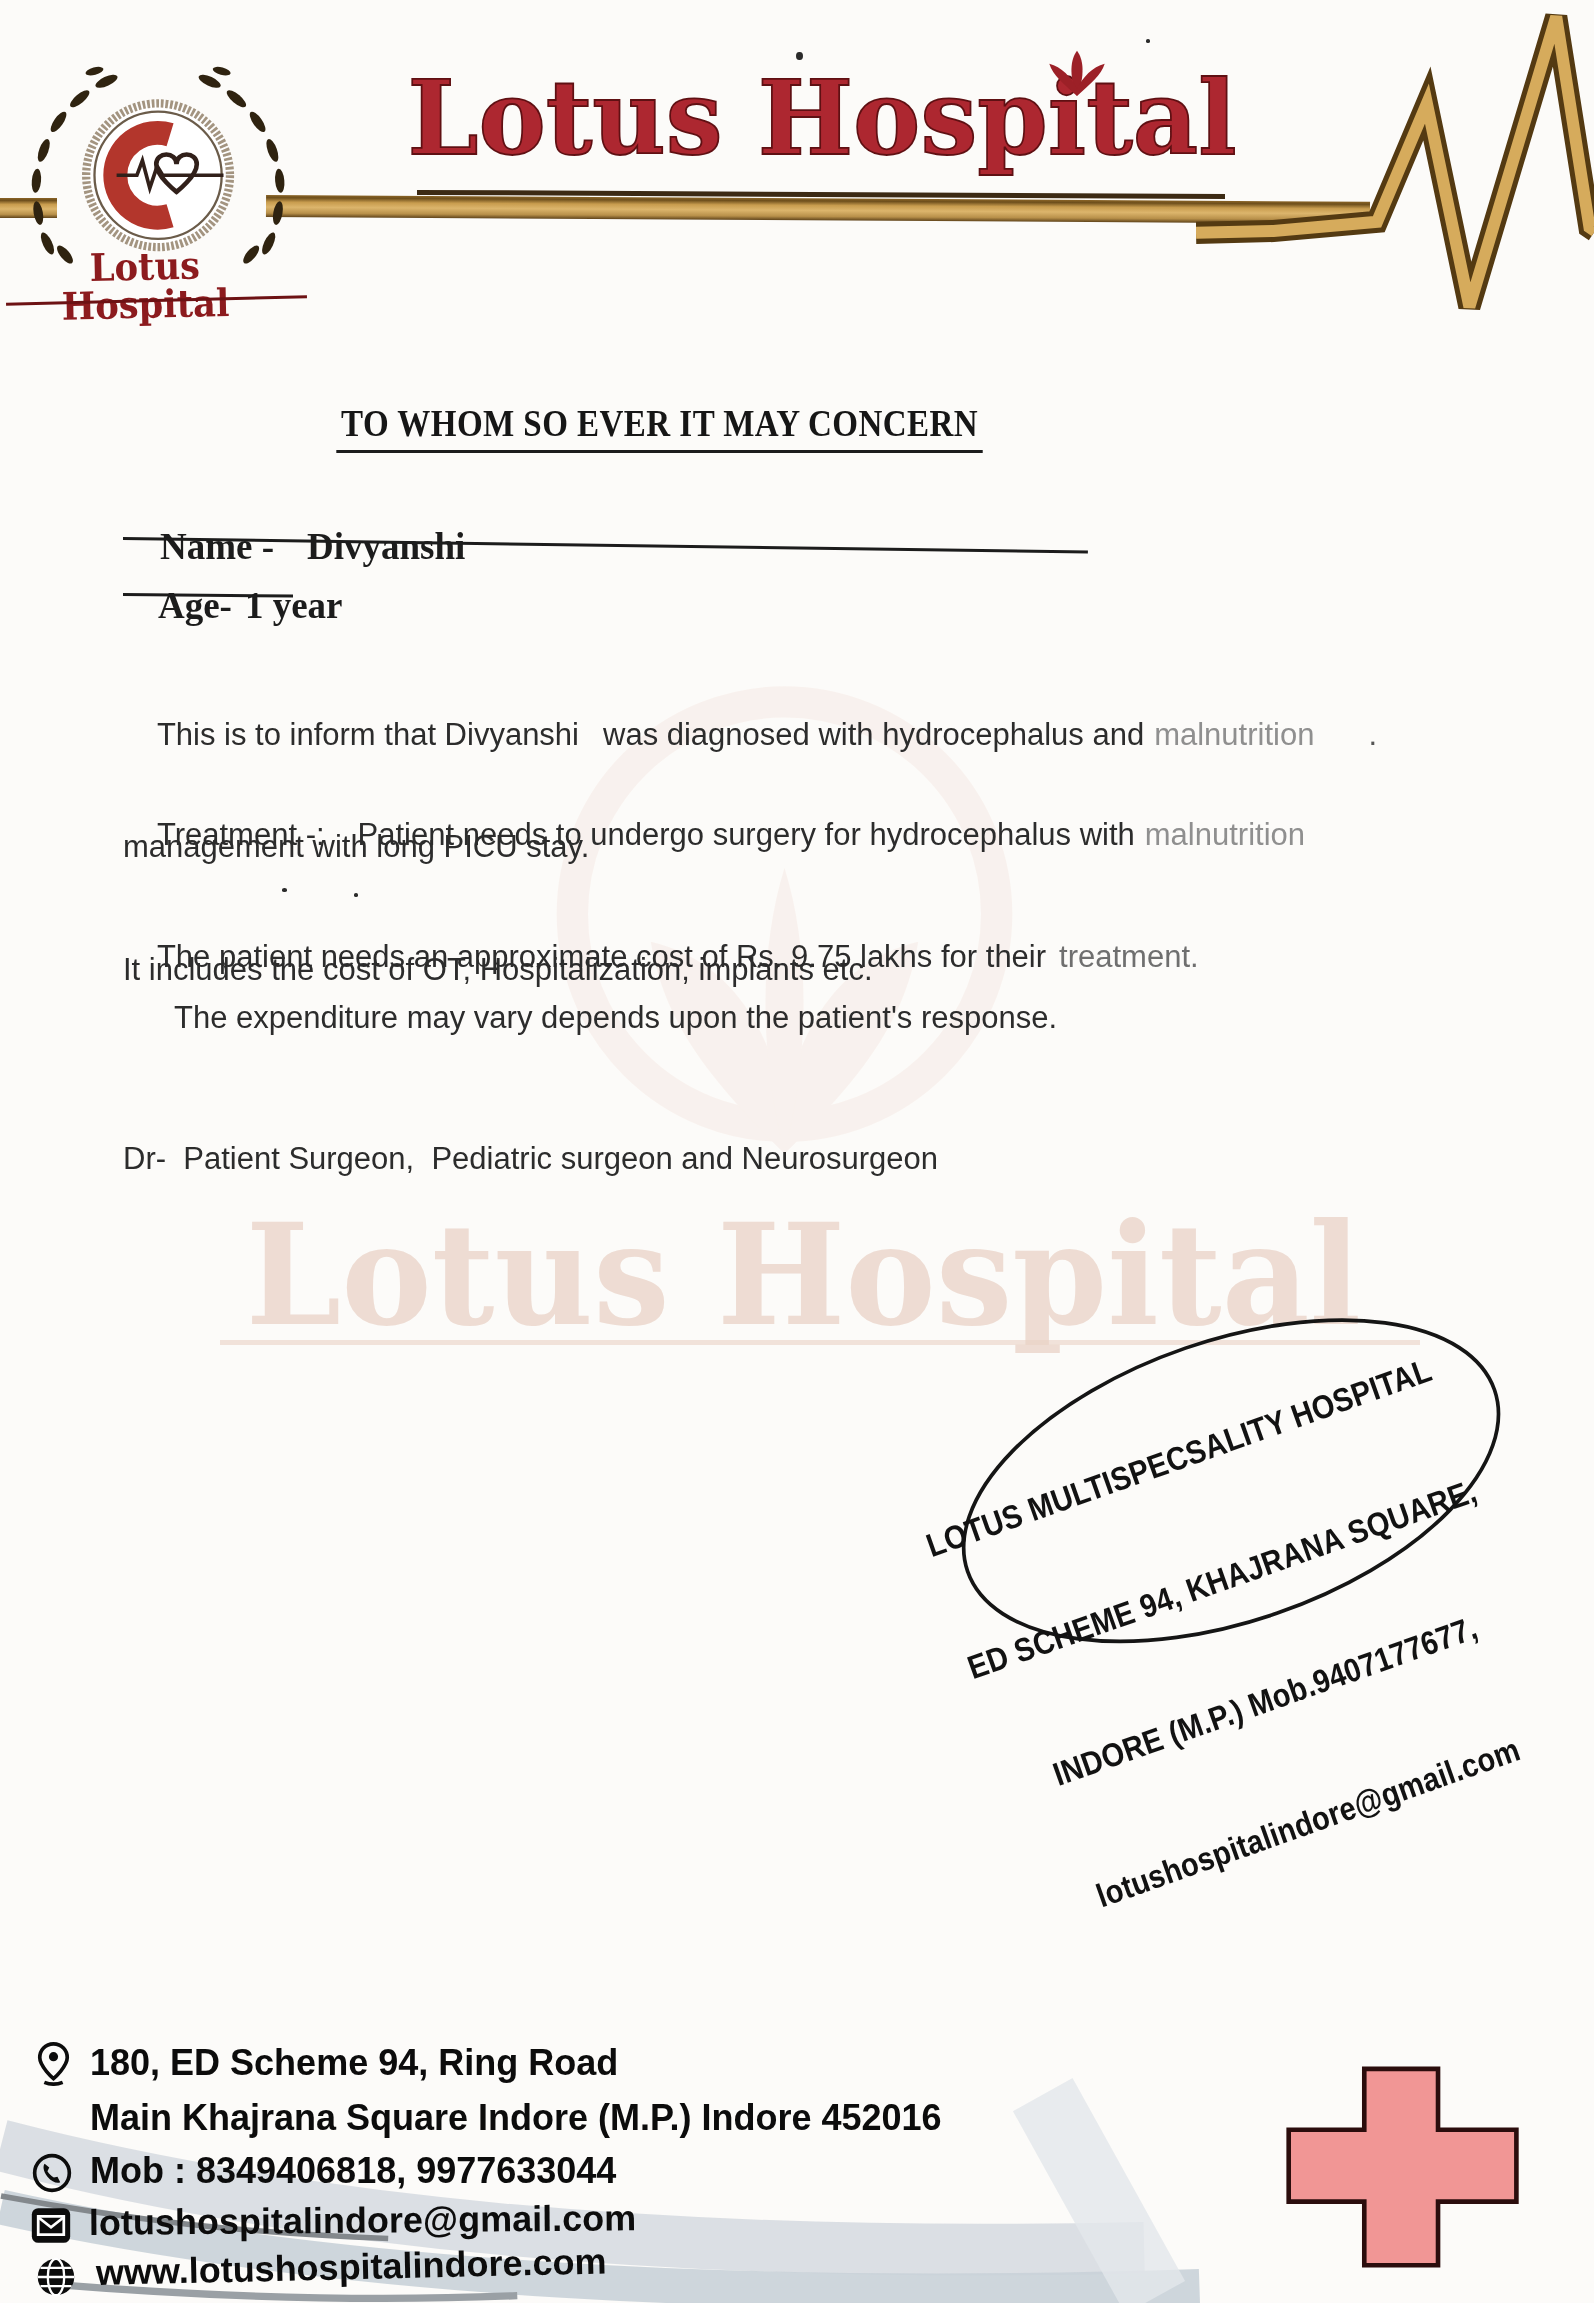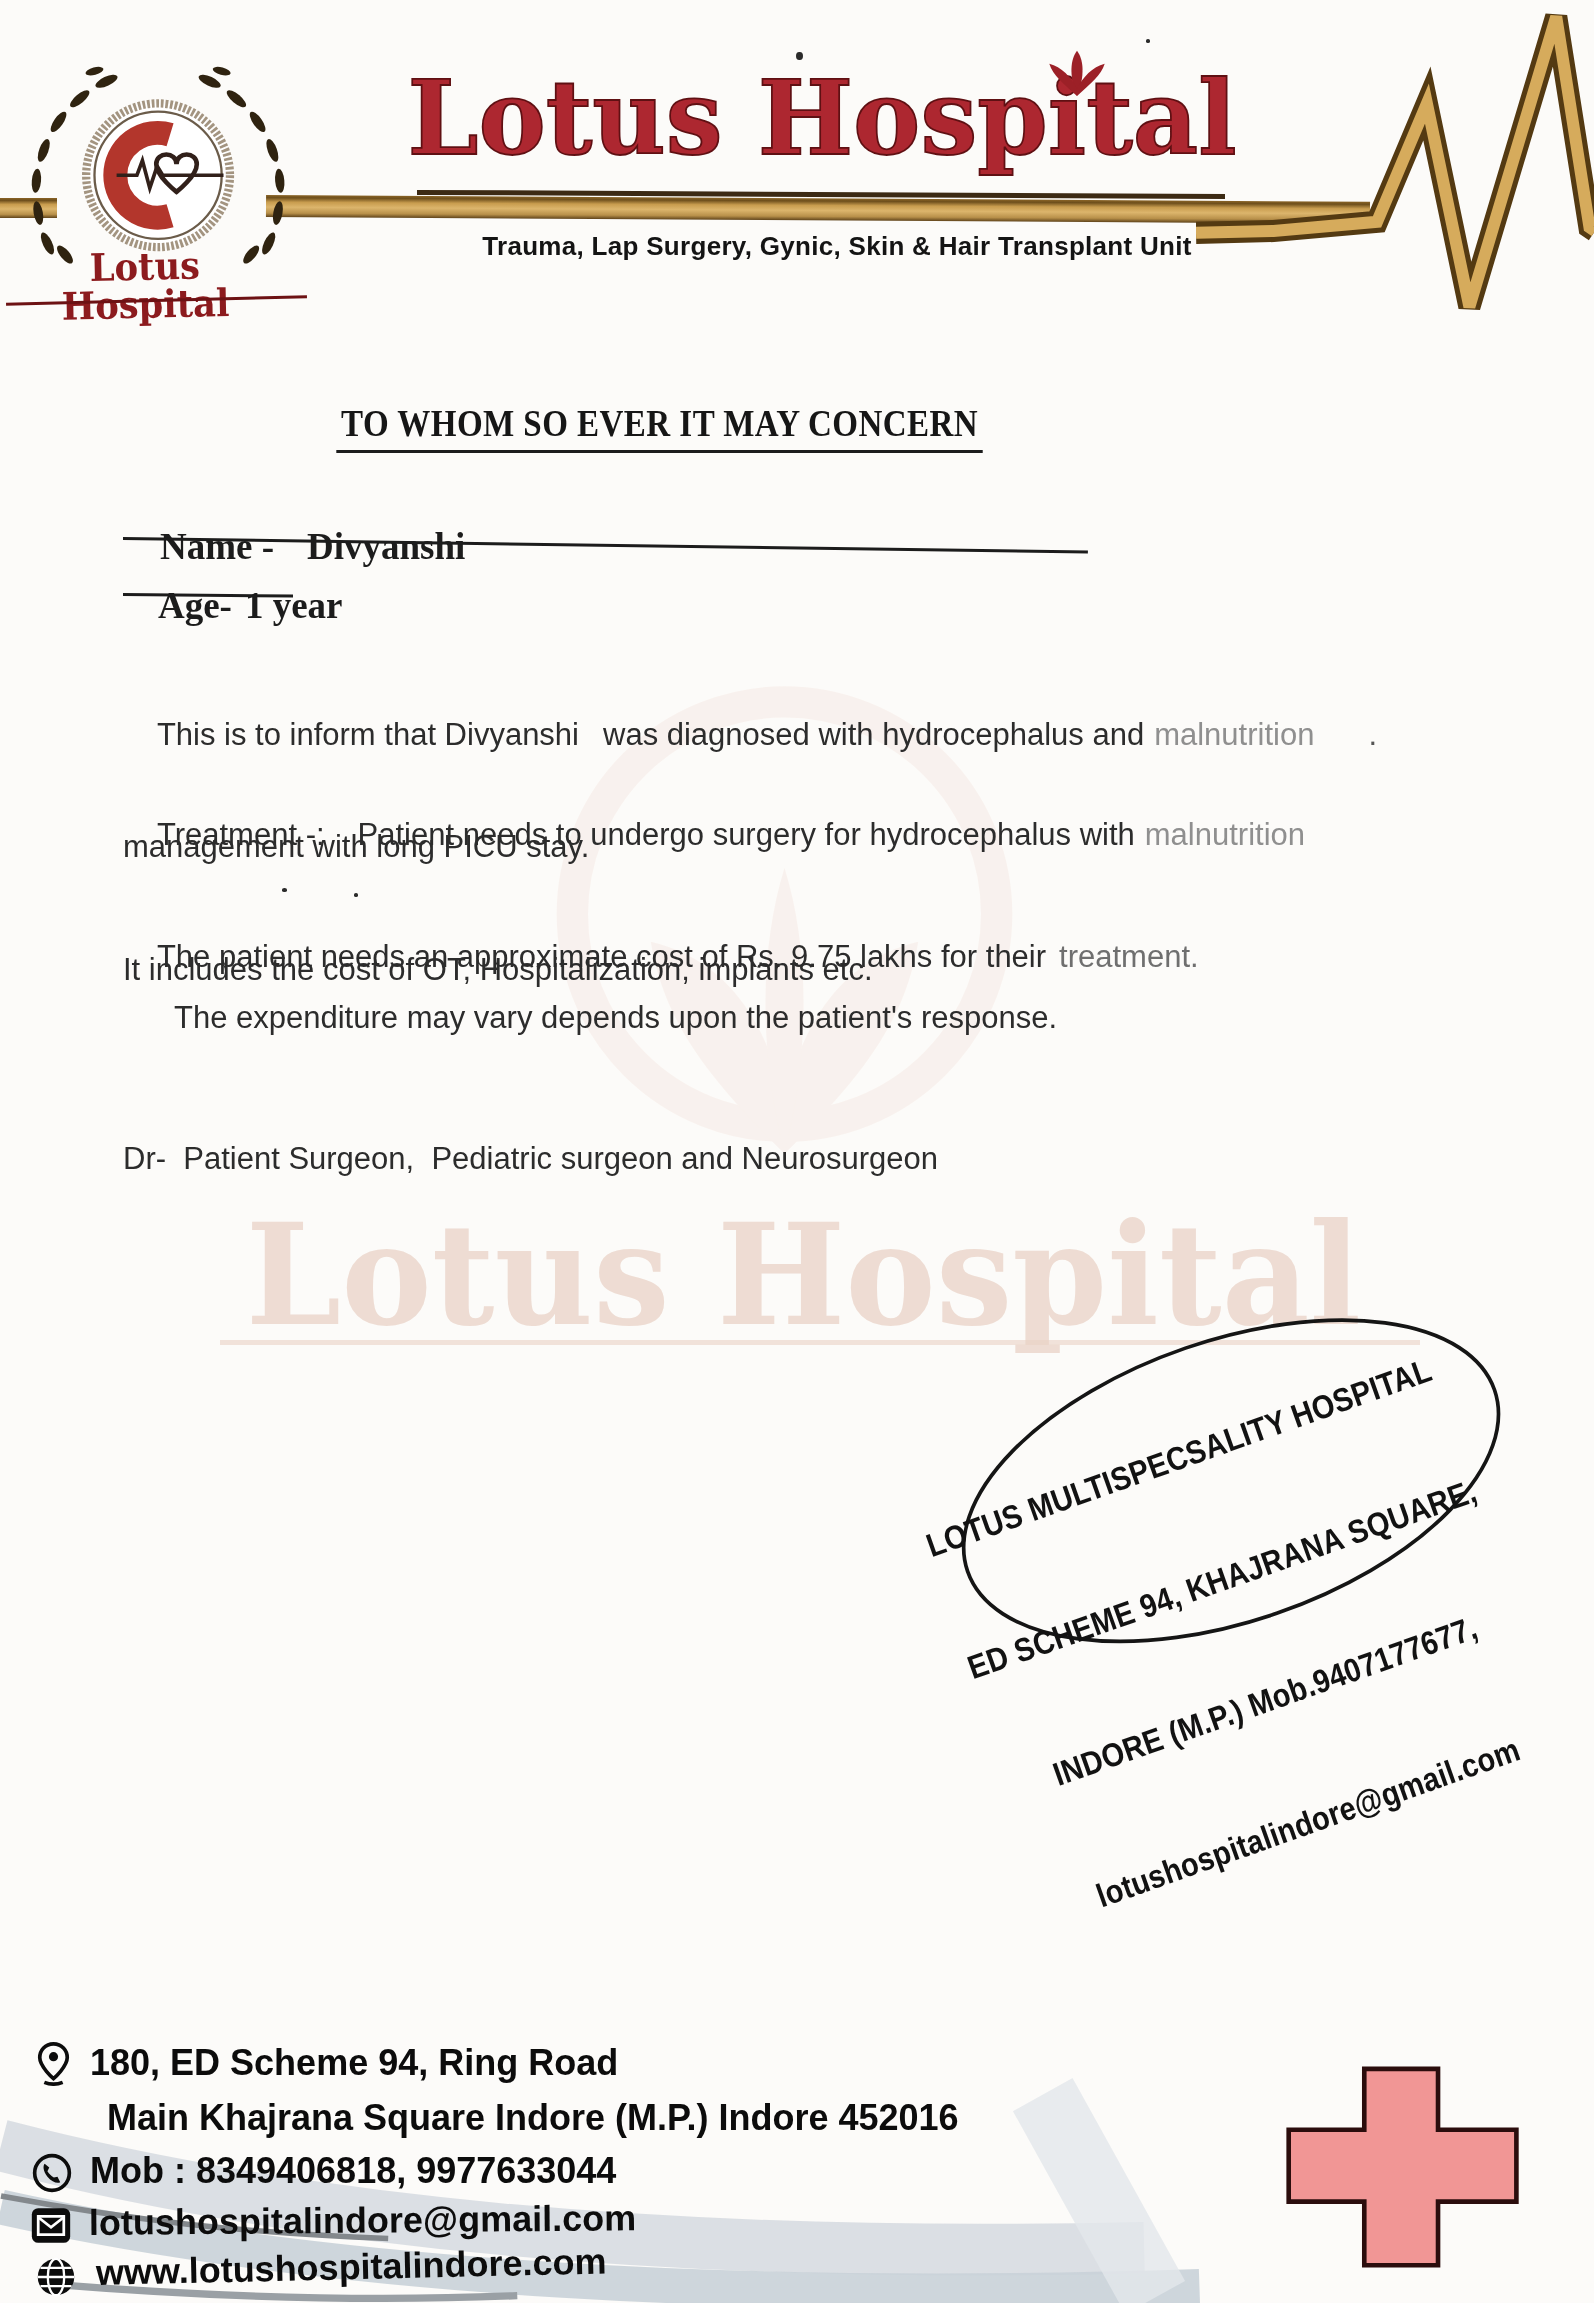--- a/index.html
+++ b/index.html
@@ -83,21 +83,20 @@
   <div class="abs logo-text" style="left:1.8px;top:251px;width:308px;">Lotus Hospital</div>
   <div class="abs" style="left:5.5px;top:299px;width:301px;height:2.8px;background:#6d1214;transform:rotate(-1.4deg);"></div>
 
   <div class="abs brand-title" style="left:388px;top:66px;width:868px;">Lotus Hospital</div>
   <svg class="abs" style="left:1041px;top:48px;" width="72" height="50" viewBox="0 0 78 54">
     <path d="M39,52 C30,30 32,12 39,3 C46,12 48,30 39,52 Z" fill="#9c2027"></path>
     <path d="M39,52 C24,38 13,30 9,17 C22,20 33,32 39,44 Z" fill="#9c2027"></path>
     <path d="M39,52 C54,38 65,30 69,17 C56,20 45,32 39,44 Z" fill="#9c2027"></path>
   </svg>
   <div class="abs" style="left:417px;top:192px;width:808px;height:4.6px;background:#3c2a14;transform:rotate(.3deg);"></div>
-  <div class="abs brand-sub" style="left:406px;top:231px;width:862px;">Trauma, Lap Surgery, Gynic, Skin &amp; Hair Transplant Unit</div>
 
   <div class="abs speck" style="left:796px;top:52px;width:6.5px;height:8.3px;"></div>
   <div class="abs speck" style="left:1146px;top:39px;width:3.7px;height:3.7px;"></div>
   <div class="abs speck" style="left:282px;top:888px;width:4.6px;height:3.7px;"></div>
   <div class="abs speck" style="left:354px;top:893px;width:3.7px;height:3.7px;"></div>
 
   <svg class="abs" style="left:434px;top:637px;opacity:.05;" width="701" height="591" viewBox="0 0 760 640">
     <circle cx="380" cy="300" r="230" fill="none" stroke="#c05030" stroke-width="34"></circle>
     <path d="M380,560 C300,480 250,420 235,330 C320,350 360,420 380,500 Z" fill="#c05030"></path>
     <path d="M380,560 C460,480 510,420 525,330 C440,350 400,420 380,500 Z" fill="#c05030"></path>
@@ -158,21 +157,21 @@
     <path d="M60,236 C260,252 420,254 560,248" fill="none" stroke="#9aa0a5" stroke-width="8"></path>
   </svg>
 
   <svg class="abs" style="left:35px;top:2042px;" width="37" height="44" viewBox="0 0 40 48">
     <path d="M20,2 C11,2 5,9 5,17 C5,27 20,40 20,40 C20,40 35,27 35,17 C35,9 29,2 20,2 Z" fill="none" stroke="#0c0c0c" stroke-width="4"></path>
     <circle cx="20" cy="16" r="5" fill="#0c0c0c"></circle>
     <path d="M10,44 Q20,48 30,44" fill="none" stroke="#0c0c0c" stroke-width="4"></path>
   </svg>
   <div class="abs fline" style="left:90px;top:2042px;">180, ED Scheme 94, Ring Road</div>
 
-  <div class="abs fline" style="left:107px;top:2097px;">Main Khajrana Square Indore (M.P.) Indore 452016</div>
+  <div class="abs fline" style="left:90px;top:2097px;">Main Khajrana Square Indore (M.P.) Indore 452016</div>
 
   <svg class="abs" style="left:31px;top:2152px;" width="42" height="42" viewBox="0 0 46 46">
     <circle cx="23" cy="23" r="19" fill="none" stroke="#0c0c0c" stroke-width="4"></circle>
     <path d="M15,13 C13,15 13,21 18,27 C23,33 29,35 32,33 L29,27 L25,28 C22,26 20,24 18,21 L20,17 Z" fill="#0c0c0c"></path>
   </svg>
   <div class="abs fline" style="left:90px;top:2150px;">Mob : 8349406818, 9977633044</div>
 
   <svg class="abs" style="left:29.5px;top:2206px;" width="42" height="39" viewBox="0 0 46 42">
     <rect x="2" y="2" width="42" height="38" rx="7" fill="#0c0c0c"></rect>
     <rect x="9" y="11" width="28" height="20" fill="none" stroke="#ffffff" stroke-width="3"></rect>

